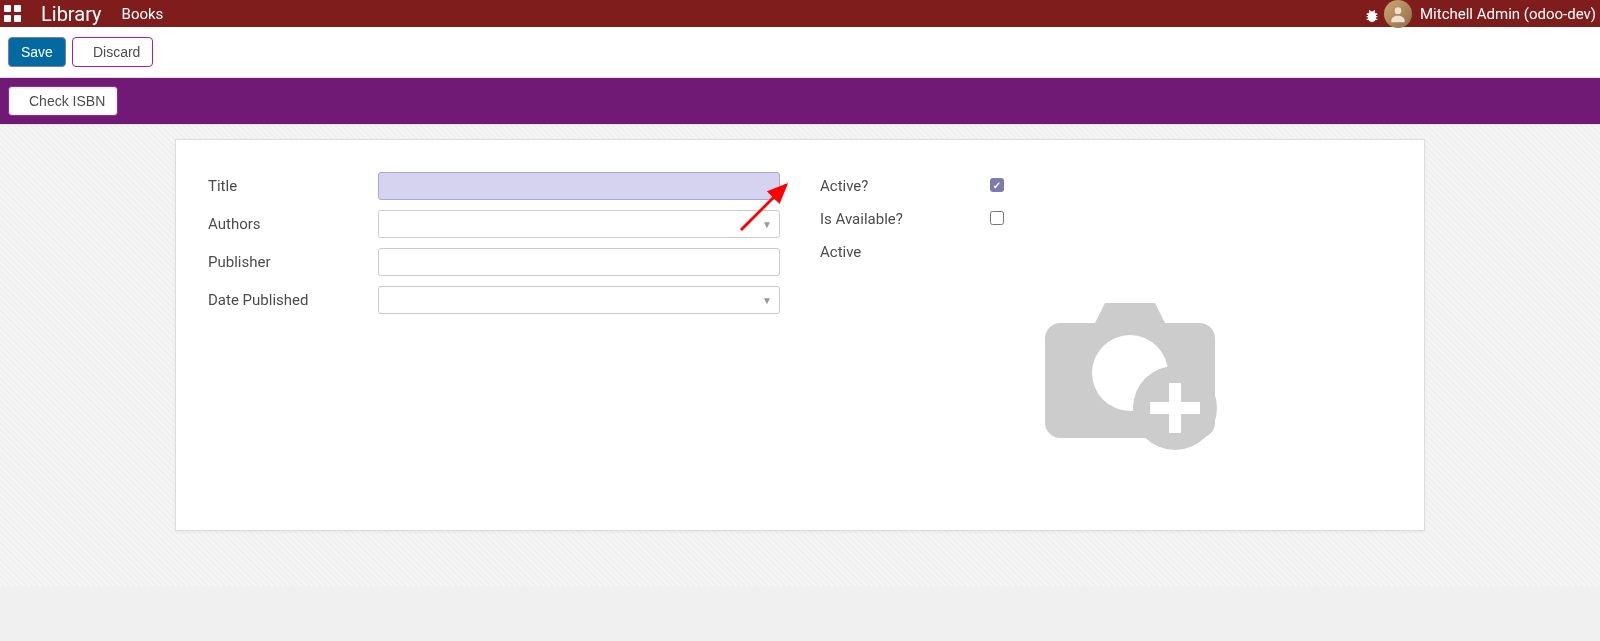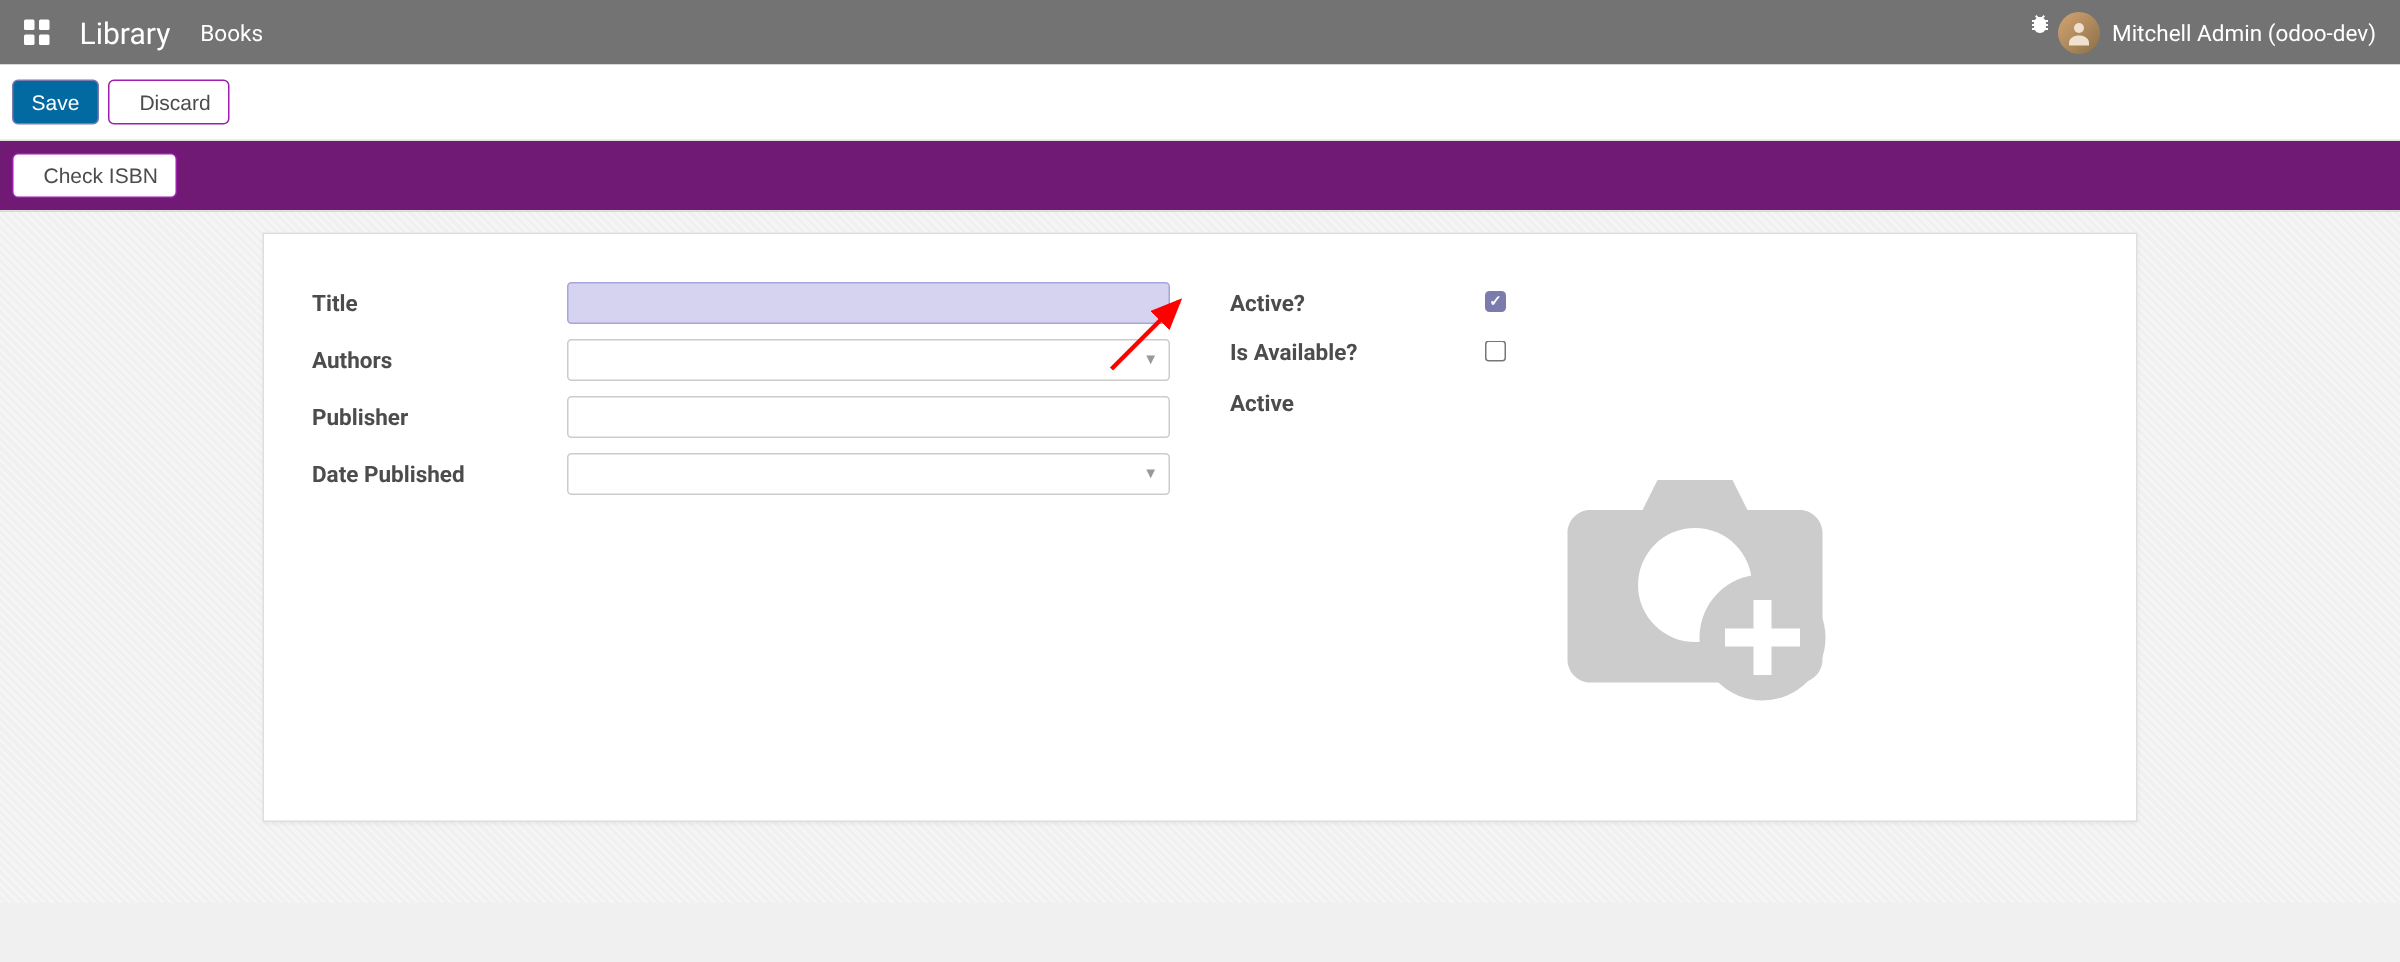--- a/index.html
+++ b/index.html
@@ -7,26 +7,26 @@
       margin: 0;
       padding: 0;
     }
     body {
       font-family: -apple-system, BlinkMacSystemFont, "Segoe UI", Roboto, "Helvetica Neue", Arial, sans-serif;
       font-size: 14px;
       color: #4c4c4c;
       background: #f0f0f0;
     }
     .top-bar {
-      background: #737373;
-      color: white;
-      height: 43px;
-      display: flex;
-      align-items: center;
-      padding: 0 16px;
+      background: #7f1d1d;
+      color: white;
+      height: 27px;
+      display: flex;
+      align-items: center;
+      padding: 0 4px;
       justify-content: space-between;
     }
     .top-bar-left {
       display: flex;
       align-items: center;
       gap: 20px;
     }
     .apps-icon {
       display: grid;
       grid-template-columns: repeat(2, 7px);
@@ -43,21 +43,21 @@
       font-weight: 400;
       color: white;
     }
     .menu-item {
       font-size: 15px;
       color: white;
       cursor: pointer;
     }
     .top-bar-right {
       display: flex;
-      align-items: flex-start;
+      align-items: flex-end;
       gap: 4px;
     }
     .debug-icon {
       color: white;
       font-size: 16px;
       cursor: pointer;
     }
     .user-area {
       display: flex;
       align-items: center;
@@ -158,21 +158,20 @@
       display: flex;
       align-items: flex-start;
       margin-bottom: 10px;
     }
     .form-label {
       width: 170px;
       font-size: 15px;
       color: #4c4c4c;
       padding-top: 5px;
       flex-shrink: 0;
-      font-weight: bold;
     }
     .form-widget {
       flex: 1;
     }
     .text-input {
       width: 100%;
       height: 28px;
       border: 1px solid #ccc;
       border-radius: 3px;
       padding: 3px 6px;

